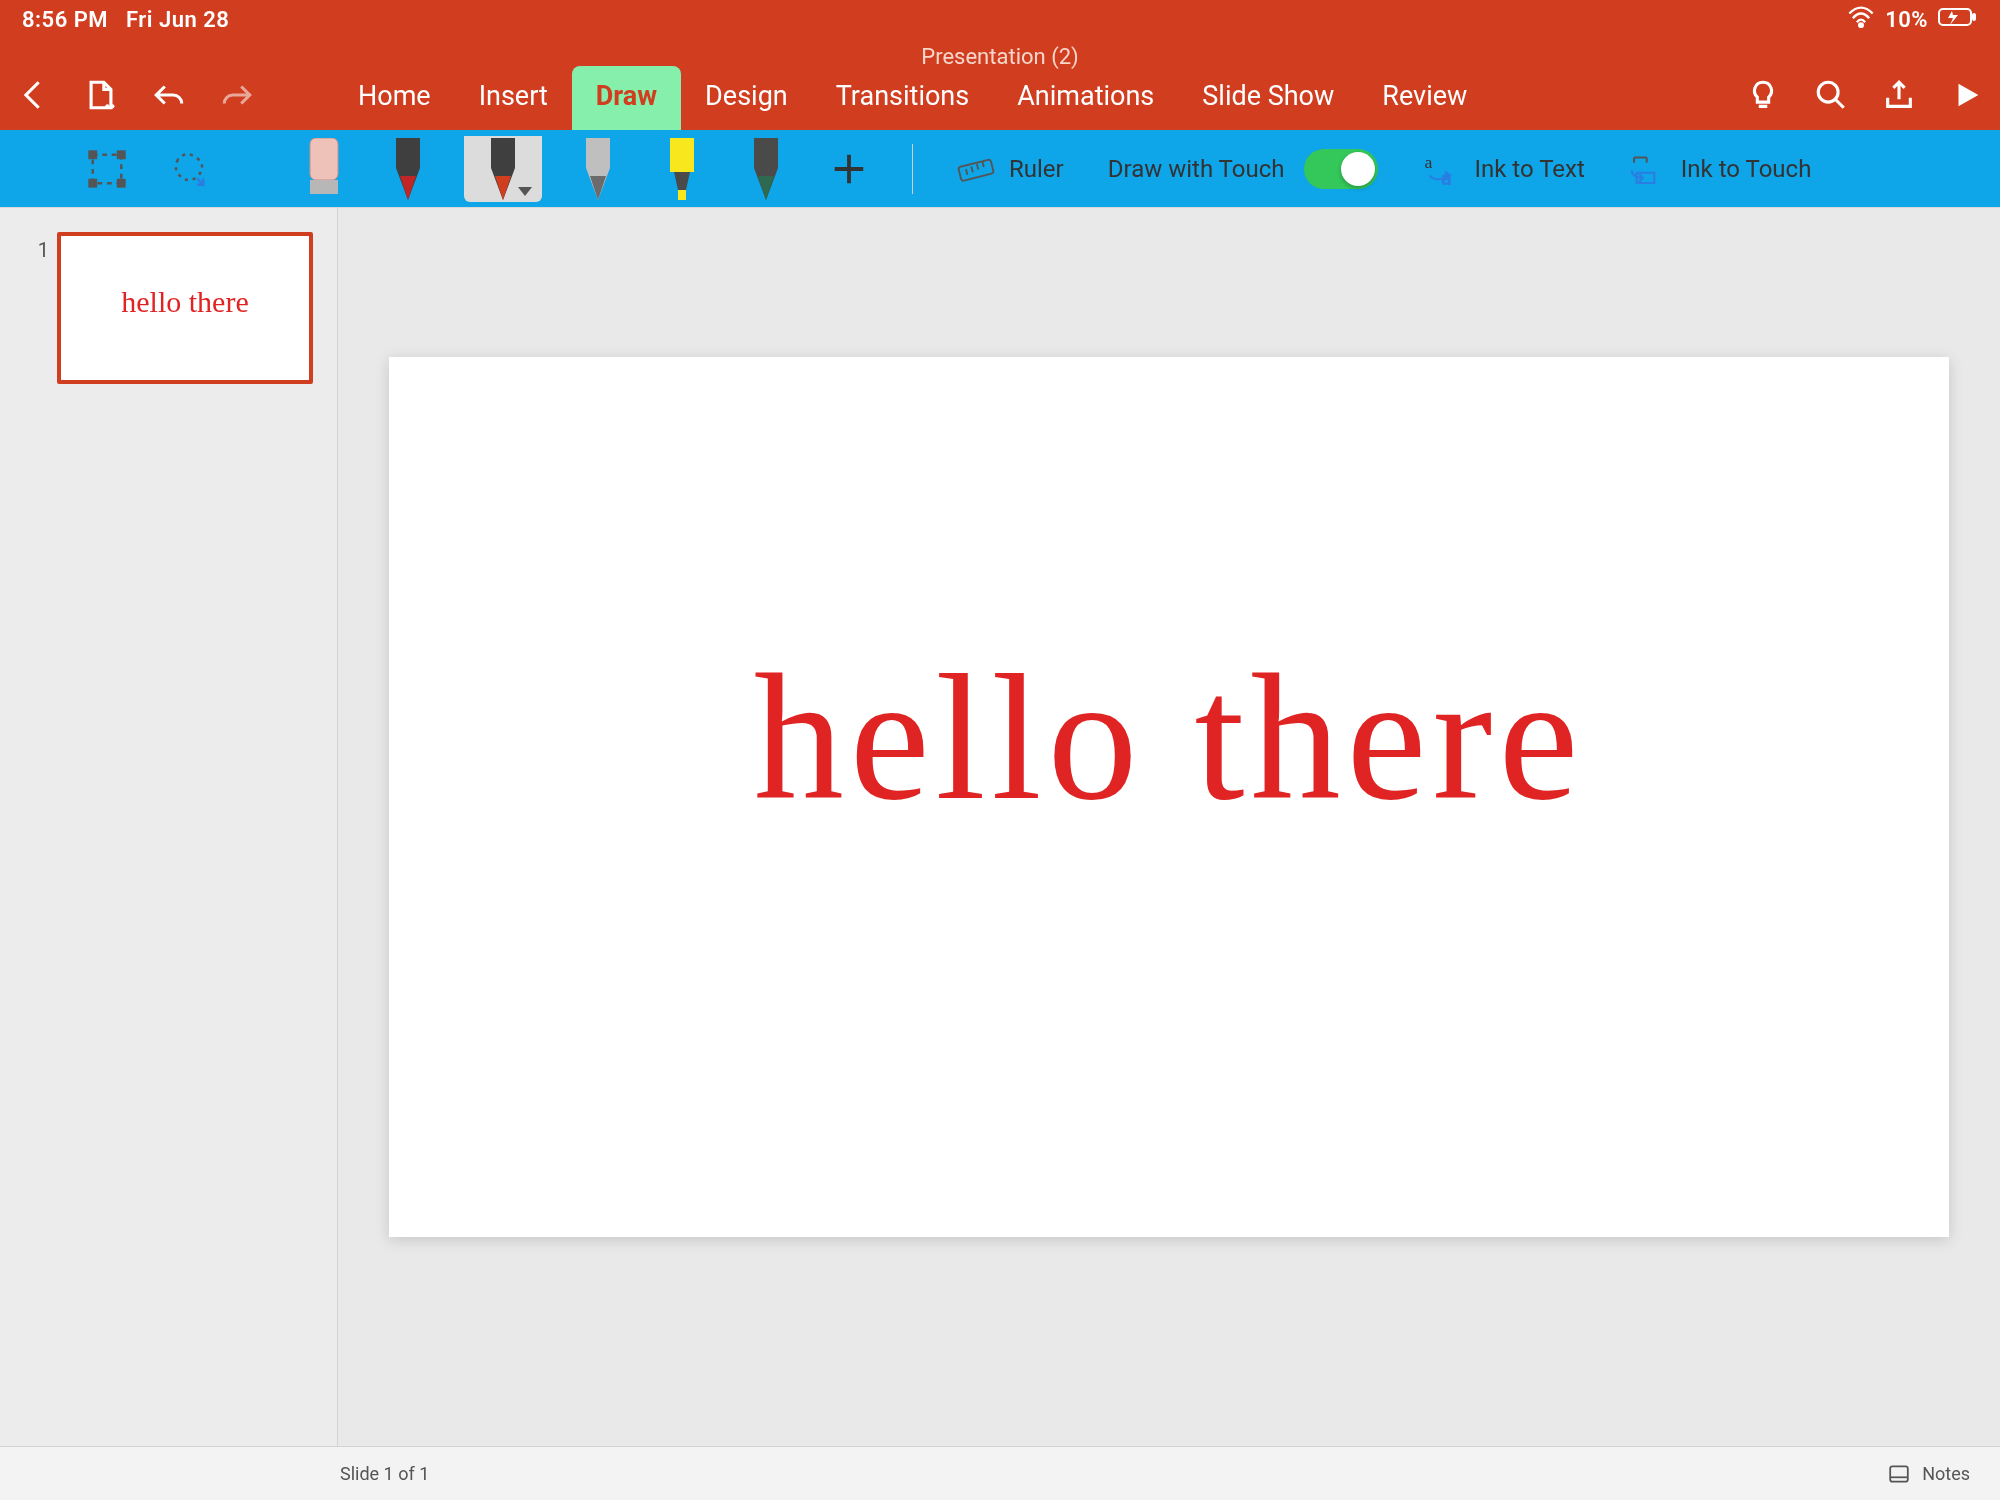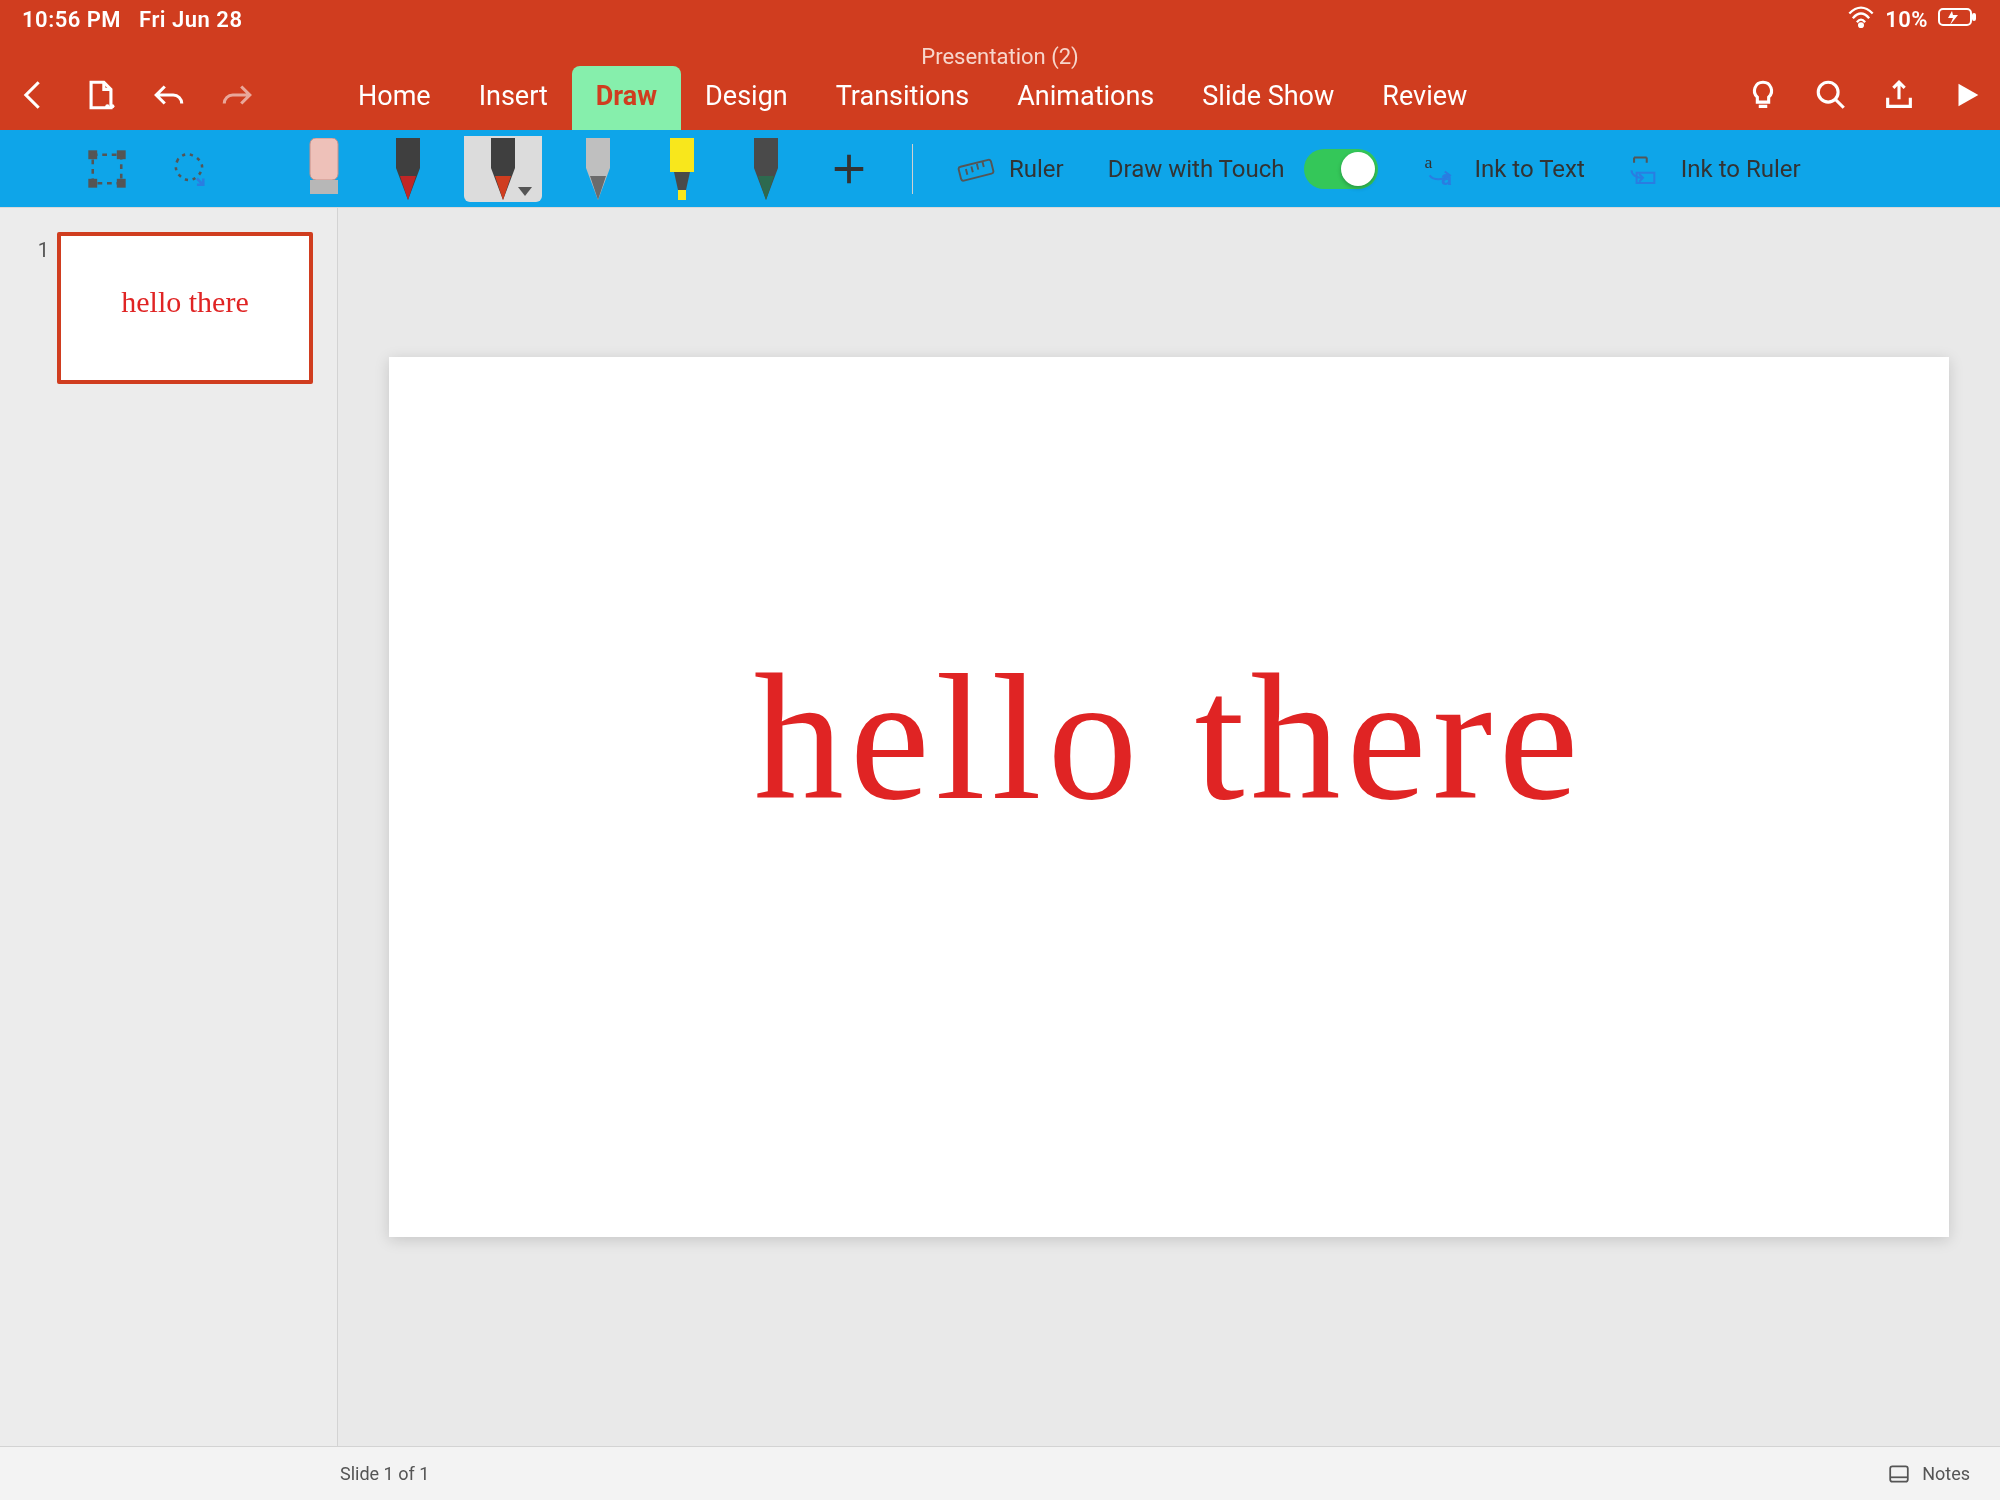--- a/index.html
+++ b/index.html
@@ -155,21 +155,21 @@
   .footer-bar .notes { margin-left:auto; display:flex; align-items:center; gap:12px; }
 
   .wifi-icon svg, .battery-icon svg { stroke:#fff; fill:none; stroke-width:2; }
 
 </style>
 </head>
 <body>
 
 <div class="status-bar">
   <div class="time-date">
-    <span>10:56 PM</span>
+    <span>8:56 PM</span>
     <span>Fri Jun 28</span>
   </div>
   <div class="right">
     <span class="wifi-icon">
       <svg viewBox="0 0 24 18" width="28" height="22">
           <path d="M2 6 Q12 -4 22 6 M5 10 Q12 2 19 10 M8.5 13.5 Q12 9 15.5 13.5"></path>
           <circle cx="12" cy="16" r="1.6" fill="#fff"></circle>
         </svg>
     </span>
     <span>10%</span>
@@ -351,21 +351,21 @@
 
   <div class="tool">
     <span class="ticon">
       <svg viewBox="0 0 30 26">
           <path d="M4 4h10M4 4v4M14 4v4"></path>
           <path d="M6 16h14v8H6z" stroke="#2a7de1"></path>
           <path d="M2 14 a8 6 0 0 0 8 6" stroke="#2a7de1"></path>
           <path d="M8 17l3 3-3 3" stroke="#2a7de1"></path>
         </svg>
     </span>
-    <span>Ink to Ruler</span>
+    <span>Ink to Touch</span>
   </div>
 </div>
 
 <div class="workspace">
   <div class="thumb-col">
     <div class="thumb-wrap">
       <div class="thumb-num">1</div>
       <div class="thumb">
         <span class="thumb-text">hello there</span>
       </div>

